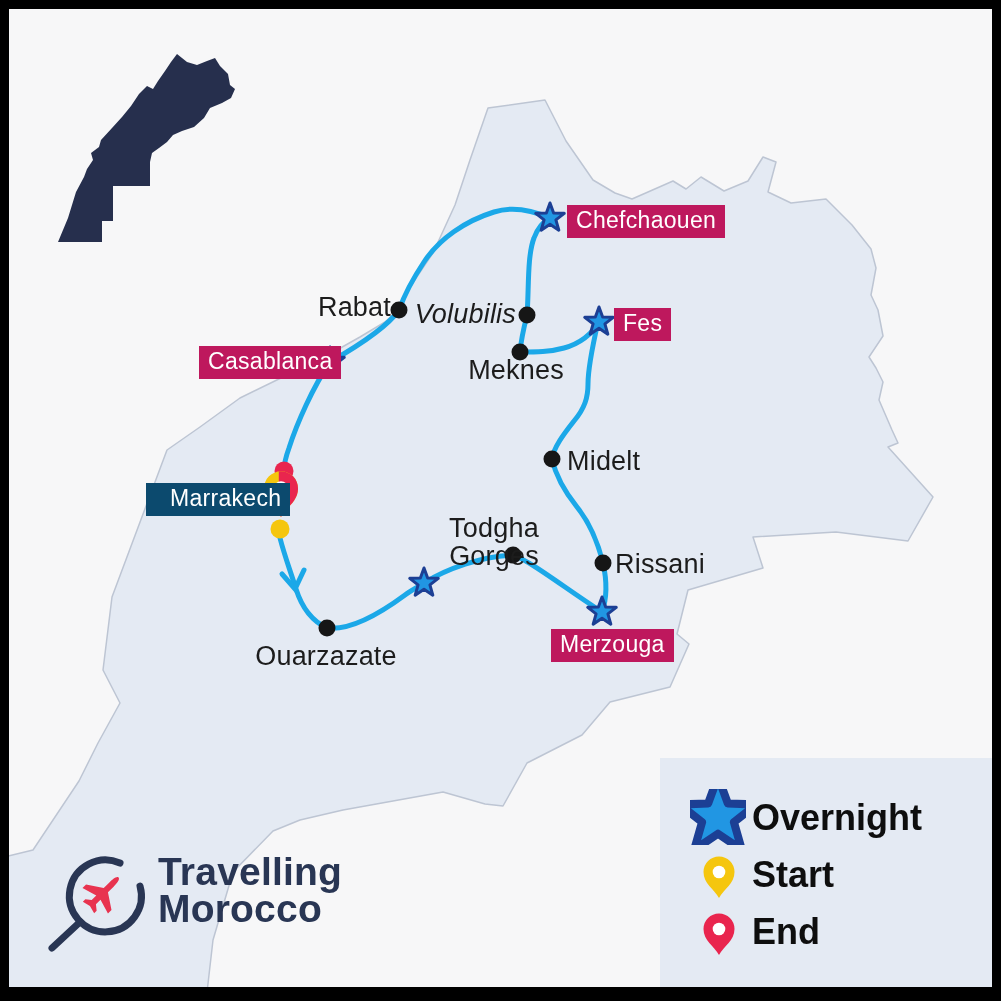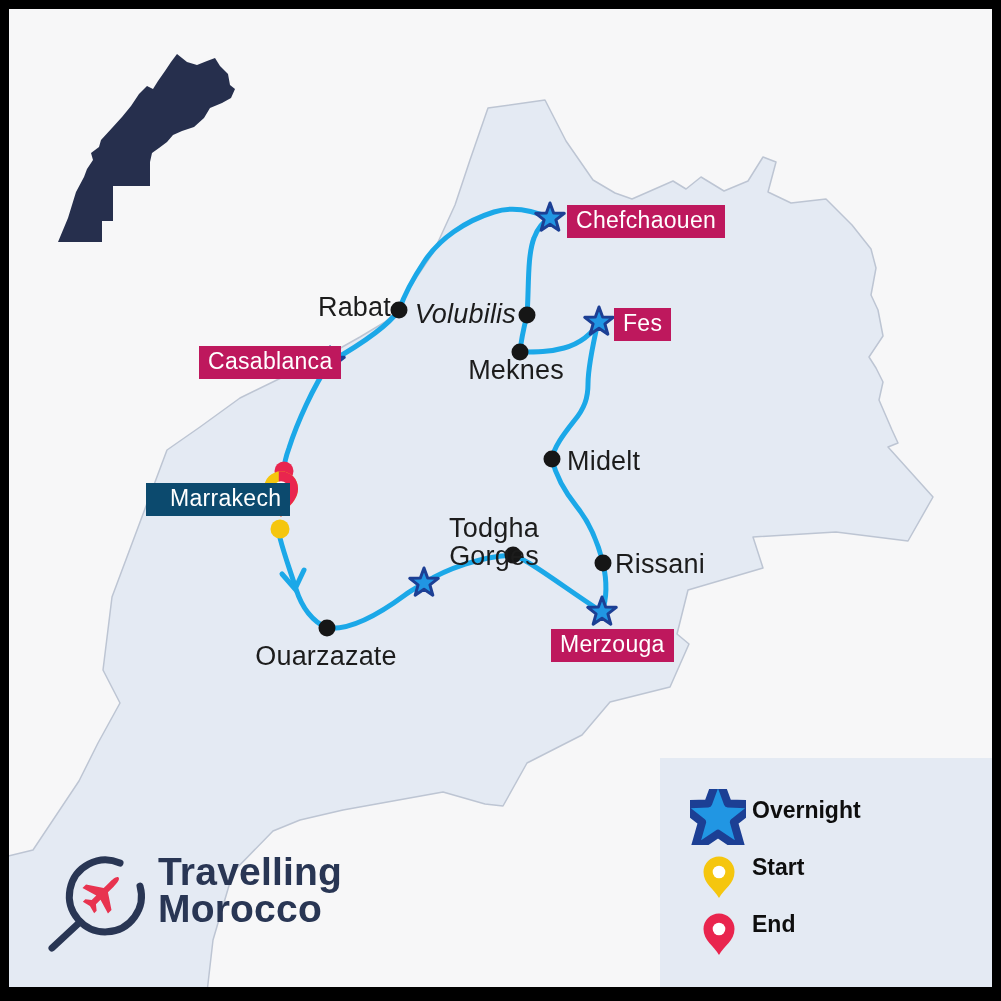--- a/index.html
+++ b/index.html
@@ -38,21 +38,21 @@
     position:absolute;
     left:660px;top:758px;
     width:341px;height:243px;
     background:#E4EAF3;
   }
   .legend-icon{position:absolute;}
   .legend-text{
     position:absolute;
     left:92px;
     color:#0E0E0E;
-    font-size:23px;
+    font-size:36px;
     font-weight:700;
     white-space:nowrap;
   }
   .logo-text{
     position:absolute;
     left:158px;top:853px;
     color:#293654;
     font-size:39px;
     font-weight:700;
     line-height:37px;

